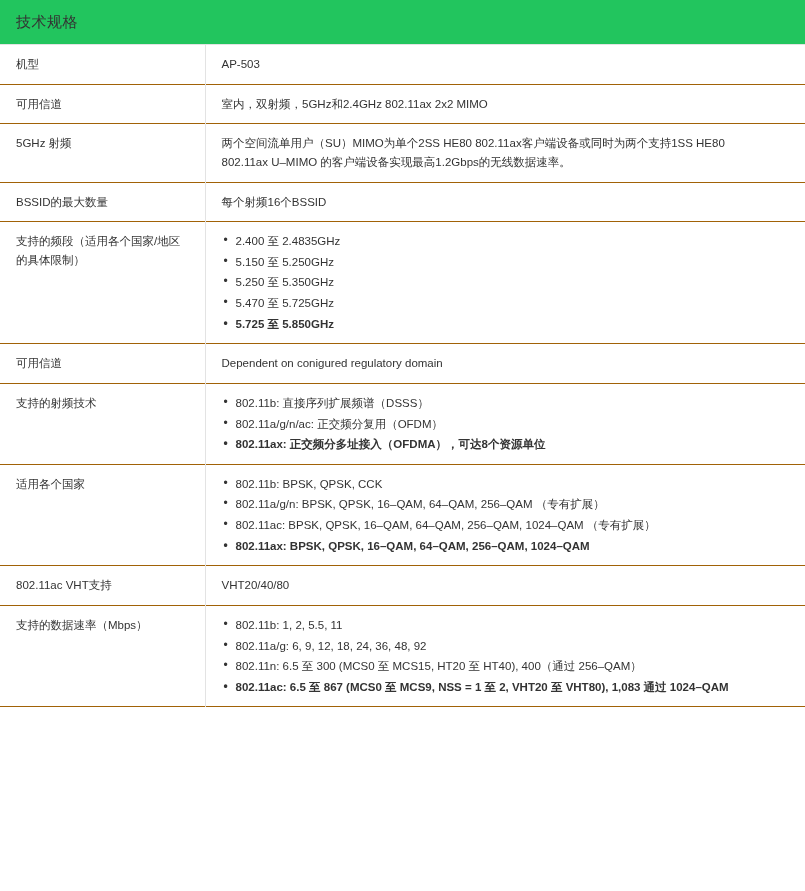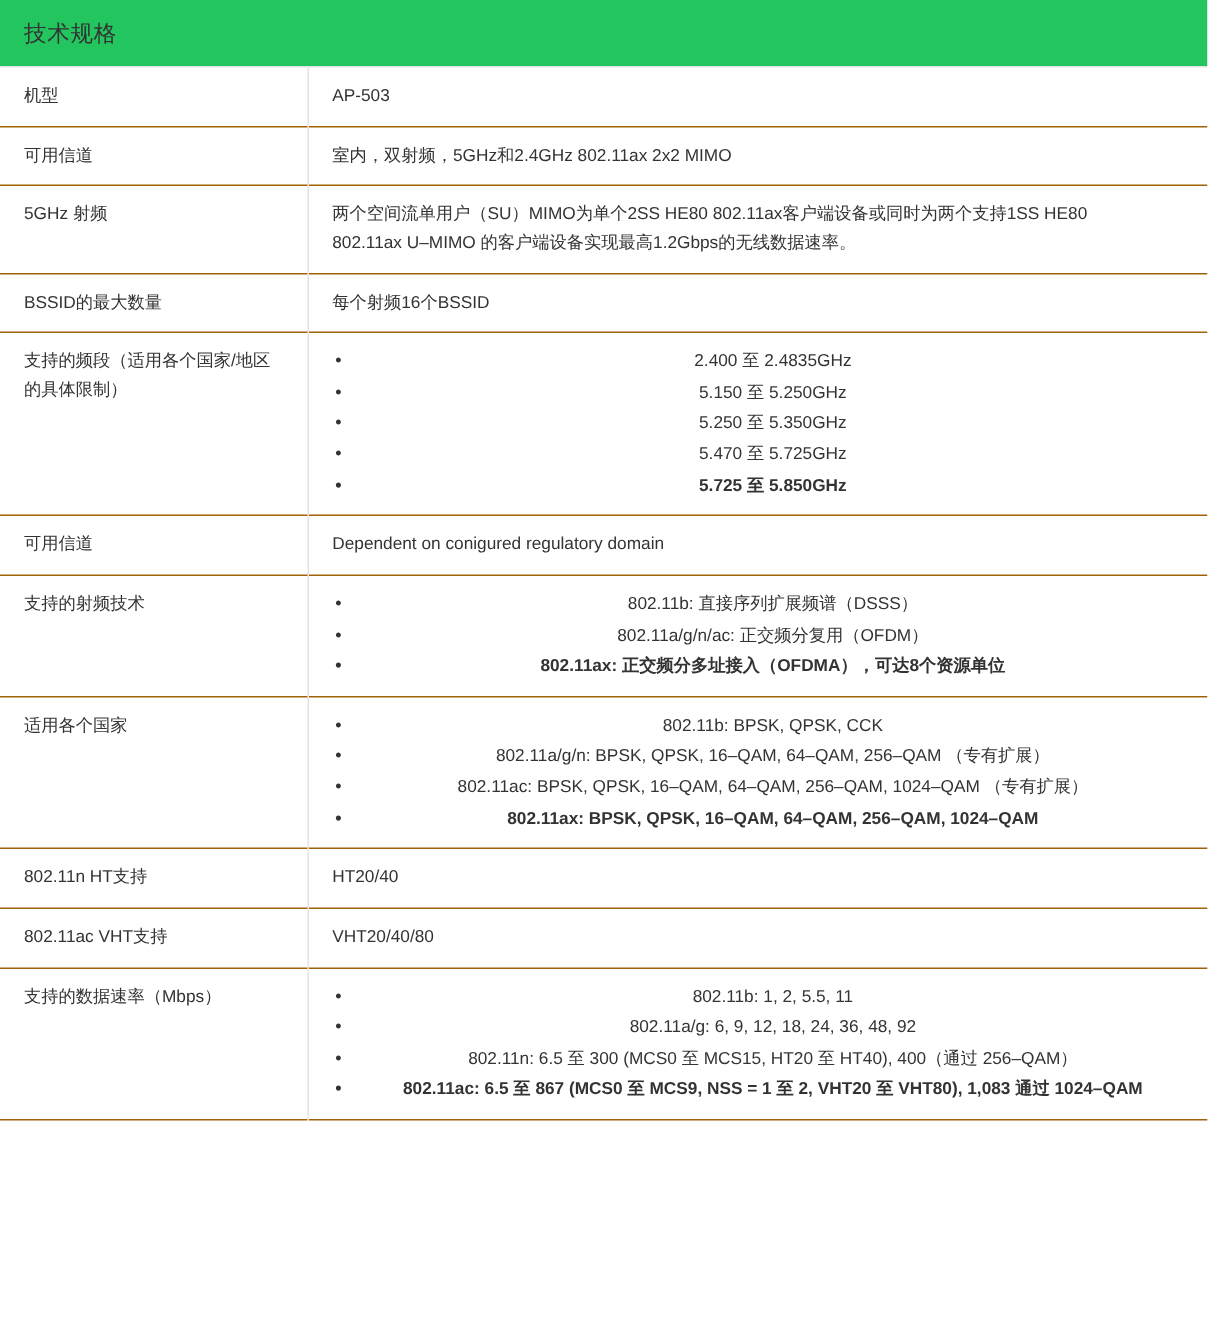--- a/index.html
+++ b/index.html
@@ -49,21 +49,20 @@
   td.value-cell {
     padding-left: 14px;
     padding-right: 12px;
     color: #333333;
   }
   .val-line { display: block; }
   ul.bullets {
     margin: 0;
     padding: 0;
     list-style: none;
-    text-align: center;
   }
   ul.bullets li {
     position: relative;
     padding-left: 14px;
     margin: 0 0 2px 0;
     line-height: 1.62;
   }
   ul.bullets li:last-child { margin-bottom: 0; font-weight: bold; }
   ul.bullets li::before {
     content: "\2022";
@@ -144,26 +143,20 @@
           <td class="value-cell">
             <ul class="bullets">
               <li>802.11b: BPSK, QPSK, CCK</li>
               <li>802.11a/g/n: BPSK, QPSK, 16–QAM, 64–QAM, 256–QAM （专有扩展）</li>
               <li>802.11ac: BPSK, QPSK, 16–QAM, 64–QAM, 256–QAM, 1024–QAM （专有扩展）</li>
               <li>802.11ax: BPSK, QPSK, 16–QAM, 64–QAM, 256–QAM, 1024–QAM</li>
             </ul>
           </td>
         </tr>
         <tr>
-          <td class="label-cell">802.11n HT支持</td>
-          <td class="value-cell">
-            <span class="val-line">HT20/40</span>
-          </td>
-        </tr>
-        <tr>
           <td class="label-cell">802.11ac VHT支持</td>
           <td class="value-cell">
             <span class="val-line">VHT20/40/80</span>
           </td>
         </tr>
         <tr>
           <td class="label-cell">支持的数据速率（Mbps）</td>
           <td class="value-cell">
             <ul class="bullets">
               <li>802.11b: 1, 2, 5.5, 11</li>

